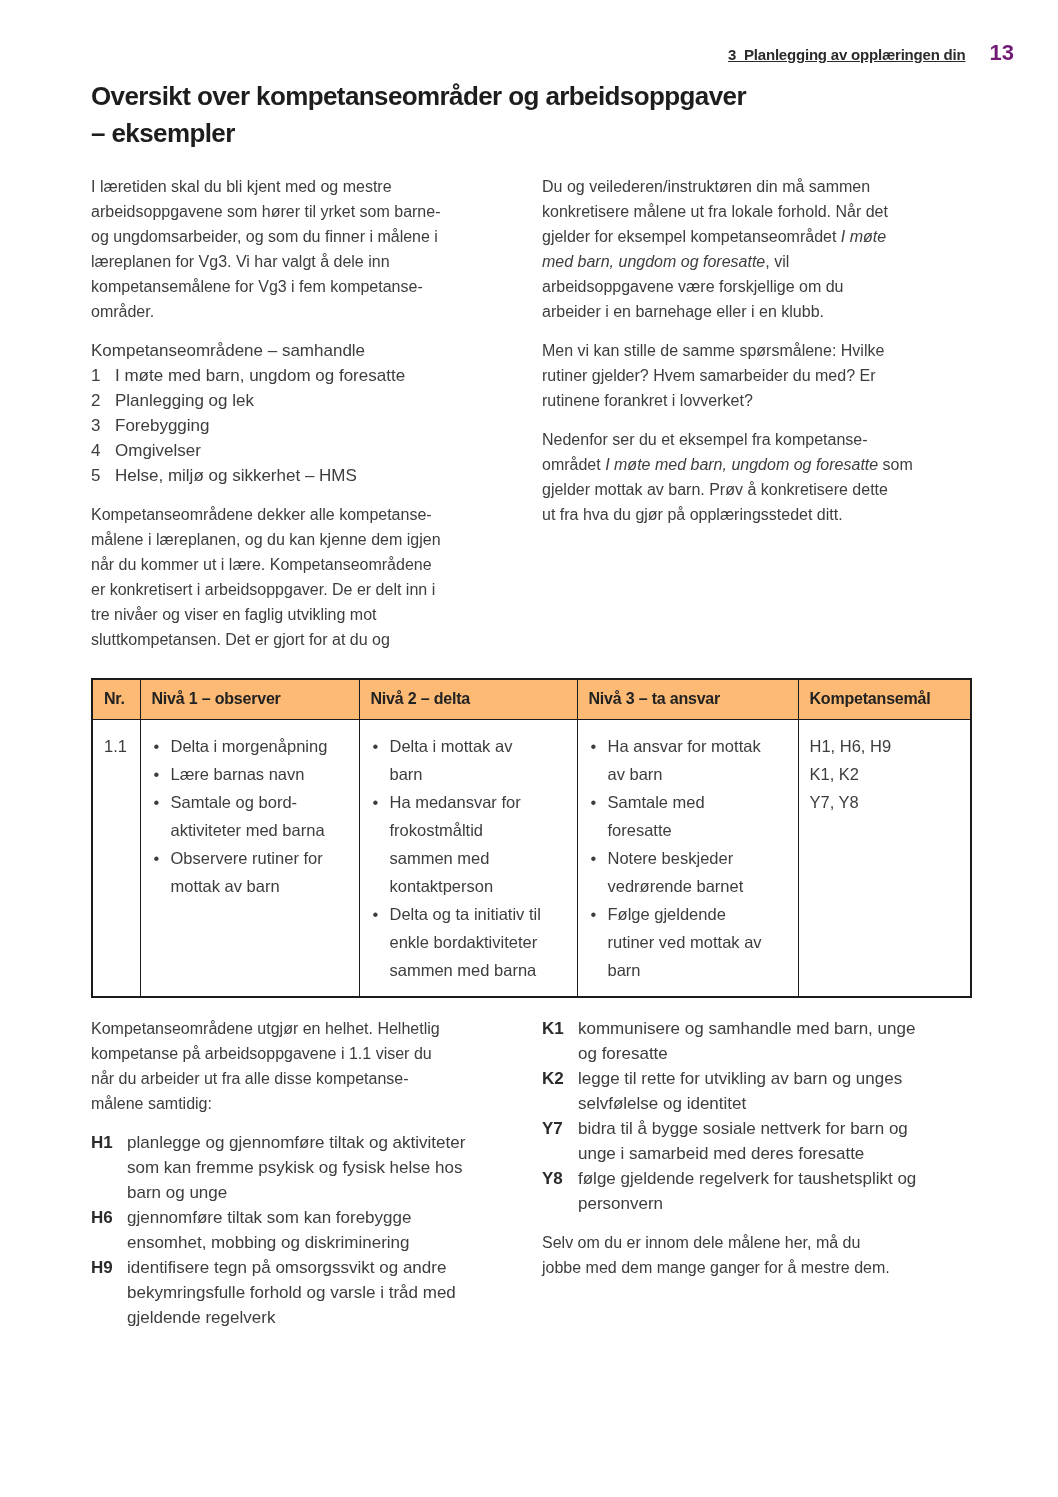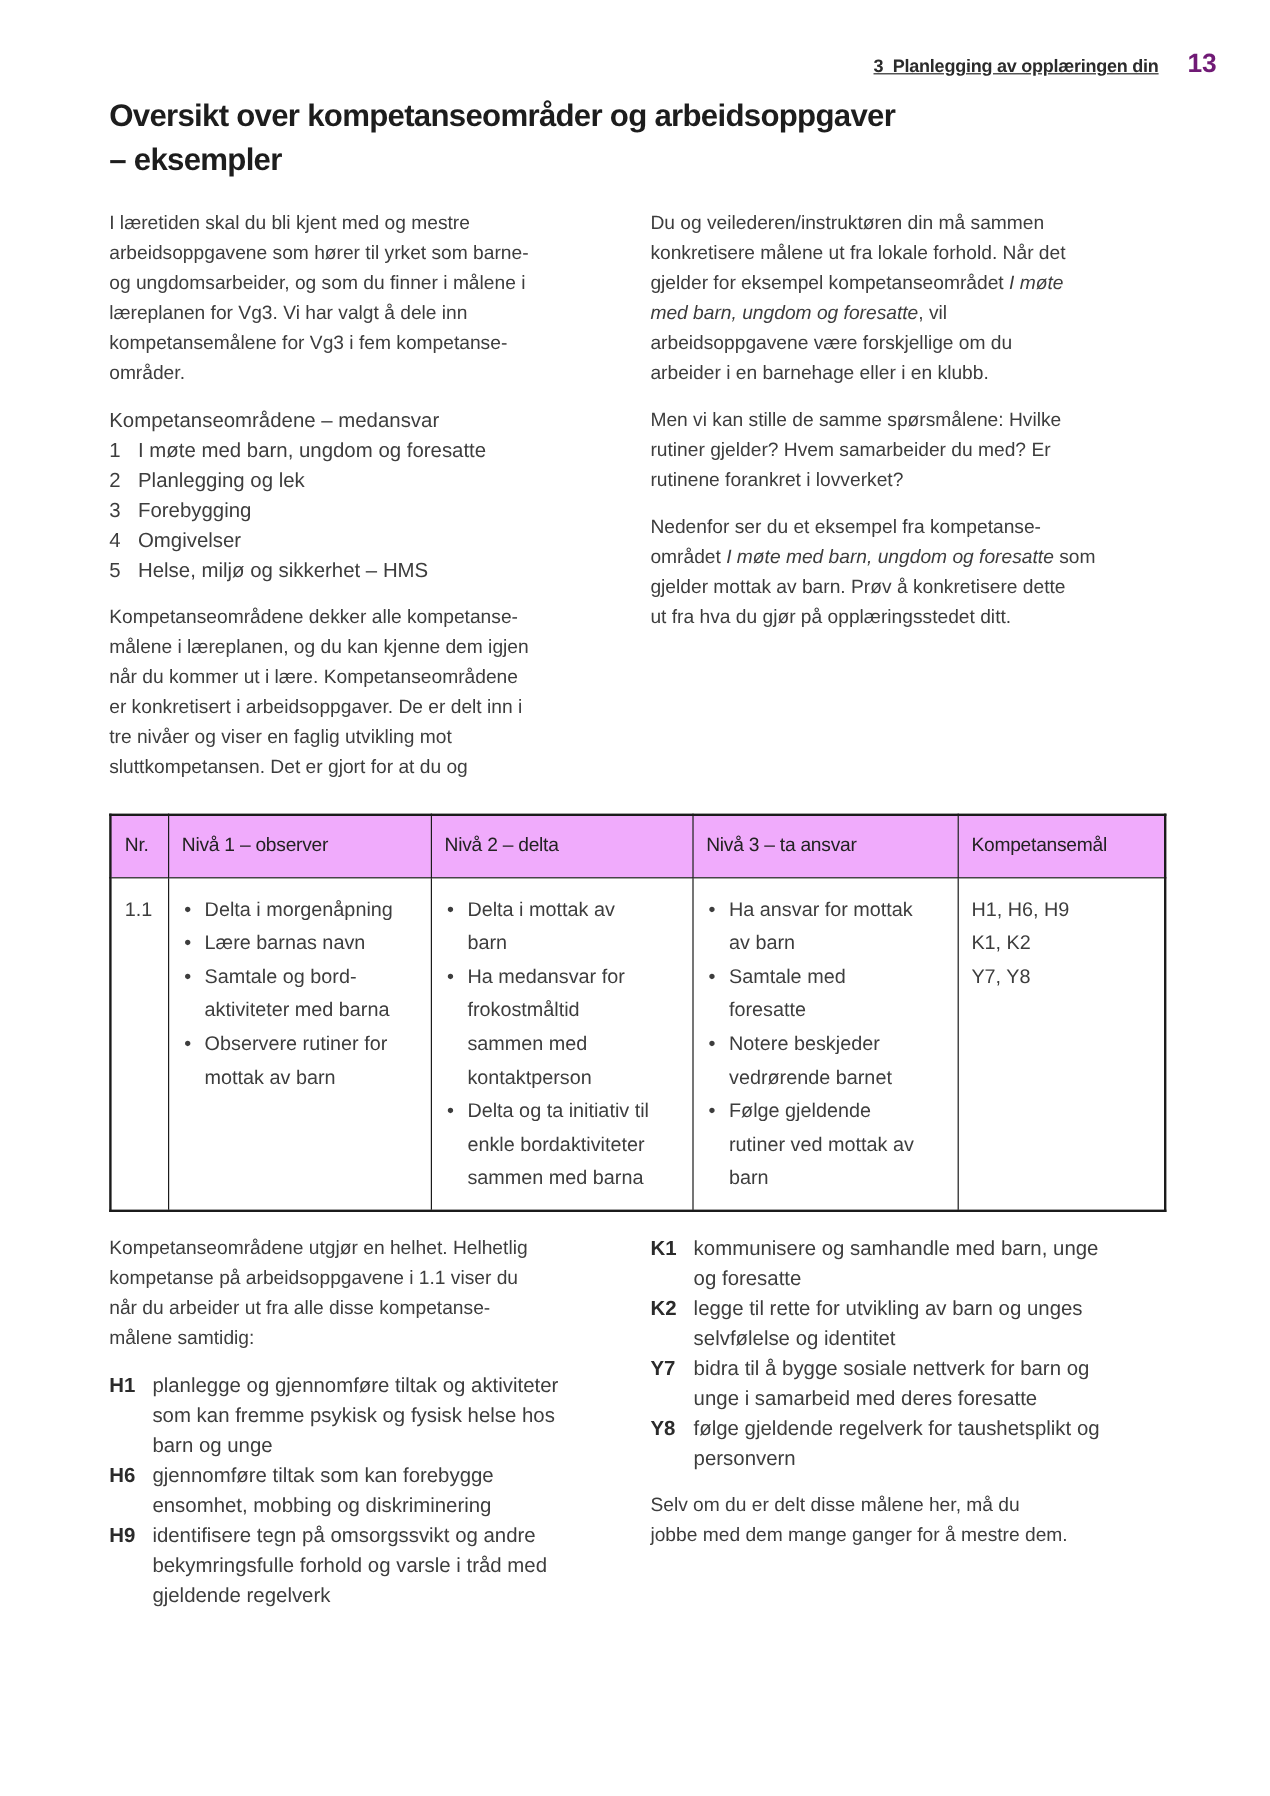--- a/index.html
+++ b/index.html
@@ -87,25 +87,25 @@
     border-collapse: collapse;
     table-layout: fixed;
   }
   table.comp-table th, table.comp-table td {
     border: 1px solid #1b1b1b;
     vertical-align: top;
     text-align: left;
   }
   table.comp-table { border: 2px solid #1b1b1b; }
   table.comp-table th {
-    background: #f0abfc;
-    height: 52px;
+    background: #fdba74;
+    height: 40px;
     vertical-align: middle;
     font-size: 16px;
-    font-weight: 400;
+    font-weight: 700;
     letter-spacing: -0.2px;
     color: #222222;
     padding: 0 8px 0 11px;
   }
   table.comp-table td {
     padding: 12px 8px 12px 11px;
     font-size: 16.5px;
     line-height: 28px;
     color: #3d3d3d;
     height: 220px;
@@ -164,21 +164,21 @@
 – eksempler</h1>
 
     <div class="cols">
       <div class="col">
         <p class="body-text">I læretiden skal du bli kjent med og mestre
 arbeidsoppgavene som hører til yrket som barne-
 og ungdomsarbeider, og som du finner i målene i
 læreplanen for Vg3. Vi har valgt å dele inn
 kompetansemålene for Vg3 i fem kompetanse-
 områder.</p>
-        <p class="body-text areas-heading" style="margin-bottom:0;">Kompetanseområdene – medansvar</p>
+        <p class="body-text areas-heading" style="margin-bottom:0;">Kompetanseområdene – samhandle</p>
         <ul class="areas">
             <li>
               <span class="num">1</span>
               <span class="lbl">I møte med barn, ungdom og foresatte</span>
             </li>
             <li>
               <span class="num">2</span>
               <span class="lbl">Planlegging og lek</span>
             </li>
             <li>
@@ -323,19 +323,19 @@
               <b class="code">Y7</b>
               <span class="txt">bidra til å bygge sosiale nettverk for barn og
 unge i samarbeid med deres foresatte</span>
             </li>
             <li>
               <b class="code">Y8</b>
               <span class="txt">følge gjeldende regelverk for taushetsplikt og
 personvern</span>
             </li>
           </ul>
-        <p class="body-text">Selv om du er delt disse målene her, må du
+        <p class="body-text">Selv om du er innom dele målene her, må du
 jobbe med dem mange ganger for å mestre dem.</p>
       </div>
     </div>
 
   </div>
 </div>
 
 </body></html>

